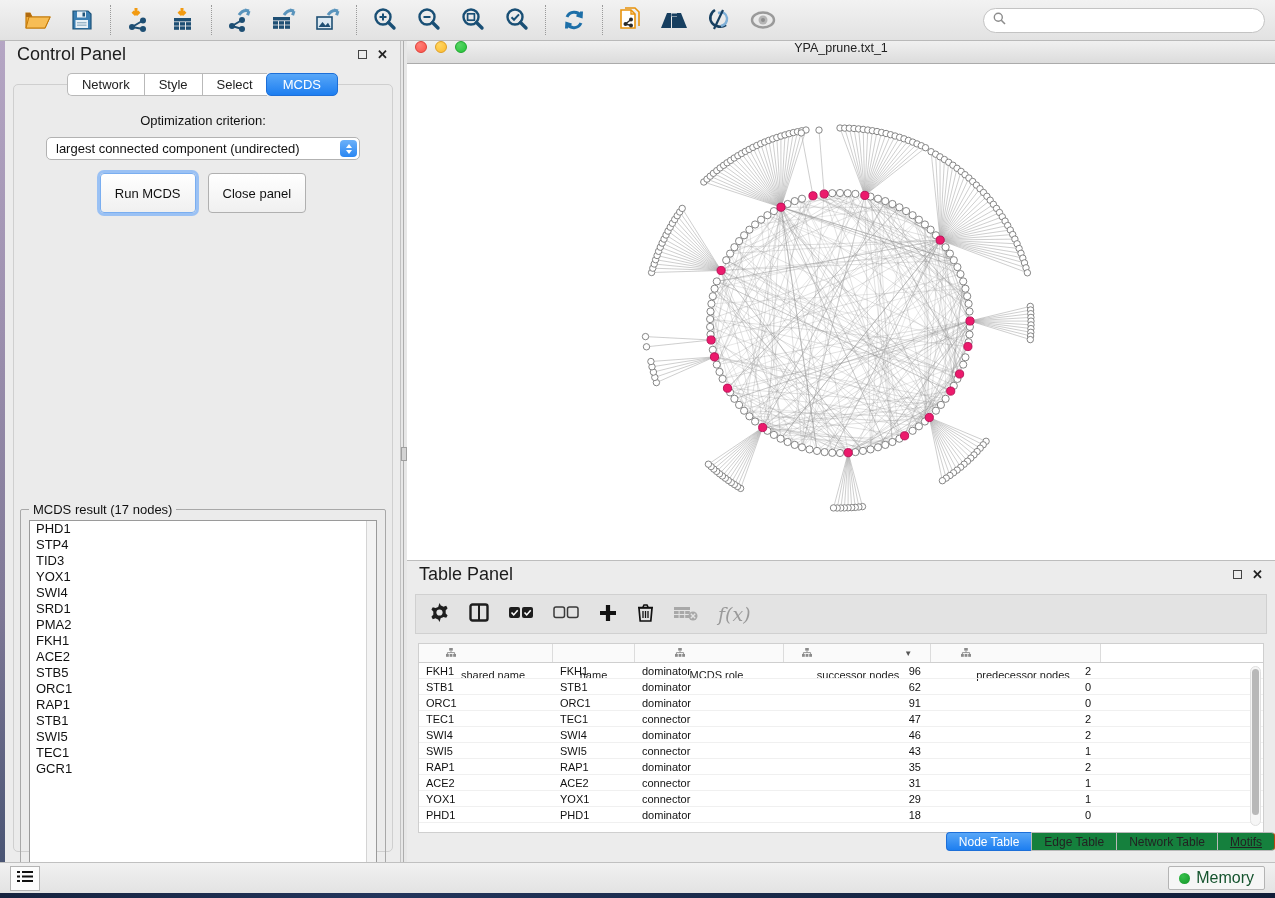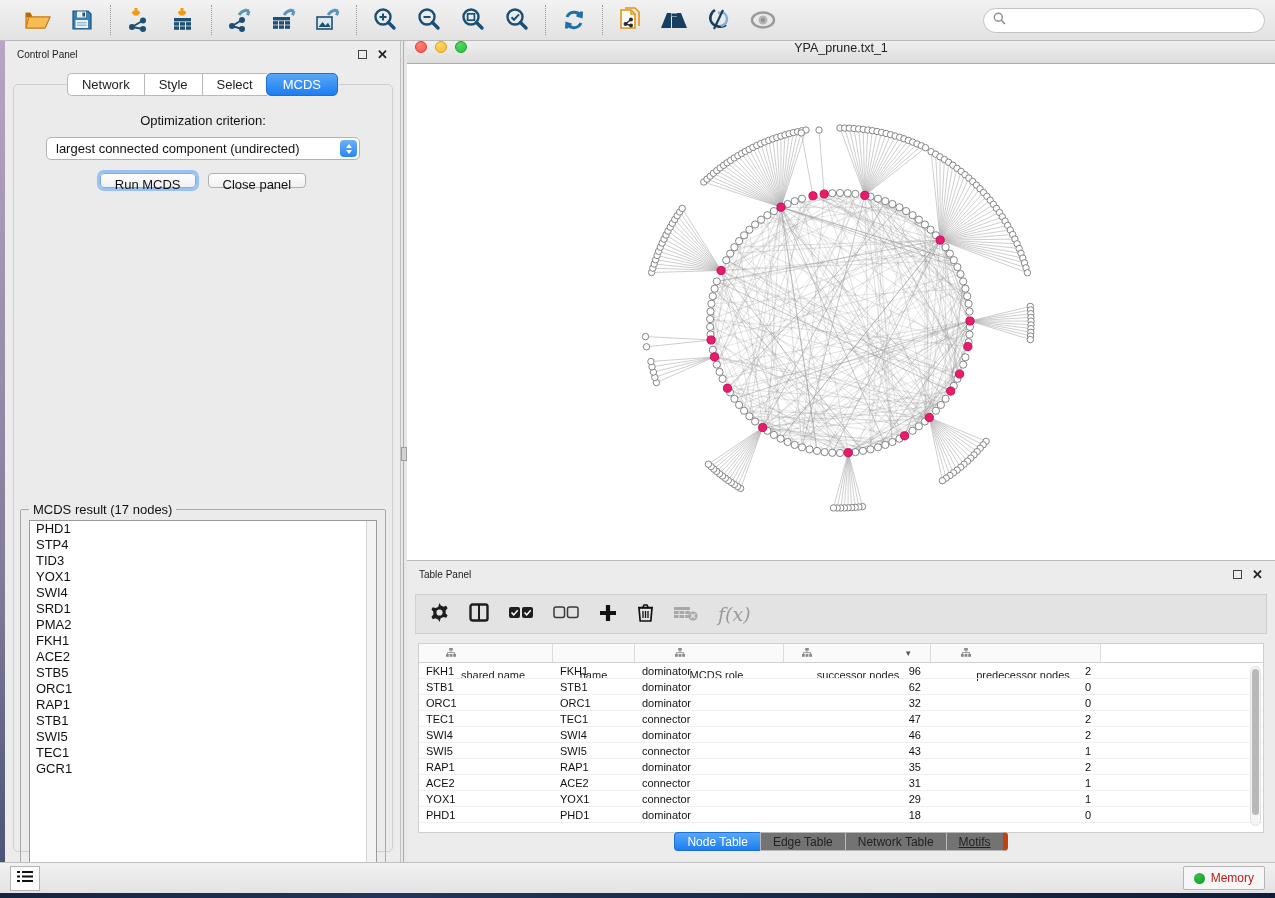--- a/index.html
+++ b/index.html
@@ -26,21 +26,21 @@
   .tb-search { margin-left:auto; width:282px; height:25px; background:#fff;
     border:1px solid #c3c3c3; border-radius:13px; display:flex; align-items:center;
     padding:0 9px; gap:5px; }
   .tb-search input { border:none; outline:none; flex:1; font-size:12px; background:transparent;
     font-family:"Liberation Sans",sans-serif; }
 
   
   .control-panel { position:absolute; left:5px; top:41px; width:396px; height:821px;
     background:#ececec; border-right:1px solid #c2c2c2; }
   .panel-header { height:26px; display:flex; align-items:center; padding:0 12px; }
-  .panel-title { font-size:10px; color:#1c1c1c; }
+  .panel-title { font-size:18px; color:#1c1c1c; }
   .panel-ctrls { margin-left:auto; display:flex; align-items:center; gap:10px; }
   .win-min { width:9px; height:9px; border:1.5px solid #444; display:inline-block; cursor:pointer; }
   .win-close { font-size:13px; font-weight:bold; color:#222; line-height:1; cursor:pointer; }
 
   .cp-tabs { position:absolute; left:0; top:32px; width:100%; display:flex; justify-content:center; z-index:2; }
   .cp-tab { font-size:13px; padding:3px 14px; background:#fff; border:1px solid #b9b9b9;
     border-right:none; color:#222; cursor:pointer; }
   .cp-tab:first-child { border-radius:5px 0 0 5px; }
   .cp-tab.sel { background:linear-gradient(#58a7f8,#1d7ef0); color:#fff; border:1px solid #1d6fd8;
     border-radius:5px; margin-left:-1px; padding:3px 16px; }
@@ -50,21 +50,21 @@
   .opt-select { margin:9px auto 0; width:314px; height:23px; background:#fff; border:1px solid #b2b2b2;
     border-radius:5px; display:flex; align-items:center; padding-left:9px; cursor:pointer; position:relative; }
   .opt-select .val { font-size:13px; color:#111; }
   .opt-stepper { position:absolute; right:2px; top:2px; width:17px; height:17px; border-radius:4px;
     background:linear-gradient(#6cb1f9,#2a86f2); display:flex; flex-direction:column;
     align-items:center; justify-content:center; gap:2px; }
   .opt-stepper i { width:0; height:0; border-left:3.5px solid transparent; border-right:3.5px solid transparent; }
   .opt-stepper .up { border-bottom:4px solid #fff; }
   .opt-stepper .dn { border-top:4px solid #fff; }
   .cp-buttons { display:flex; justify-content:center; gap:12px; margin-top:13px; }
-  .cp-btn { font-size:13px; font-family:"Liberation Sans",sans-serif; padding:3px 14px; height:15px;
+  .cp-btn { font-size:13px; font-family:"Liberation Sans",sans-serif; padding:3px 14px; height:40px;
     background:linear-gradient(#ffffff,#f0f0f0); border:1px solid #b0b0b0; border-radius:4px;
     color:#111; cursor:pointer; }
   .cp-btn.focused { box-shadow:0 0 0 3px rgba(100,165,250,.6); border-color:#7aaef0; }
 
   .groupbox { position:absolute; left:6px; top:424px; width:366px; height:368px;
     border:1px solid #a8a8a8; border-radius:2px; }
   .gb-legend { position:absolute; left:8px; top:-8px; background:#ebebeb; padding:0 4px;
     font-size:13px; color:#111; }
   .mcds-list { position:absolute; inset:8px 8px 8px 8px; top:10px; background:#fff;
     border:1px solid #9a9a9a; overflow:hidden; }
@@ -109,37 +109,37 @@
   .tbl-body { position:relative; }
   .tbl-row { display:flex; height:16px; border-bottom:1px solid #f0f0f0; cursor:default; }
   .td-cell { font-size:11px; color:#111; line-height:16px; white-space:nowrap; overflow:hidden; }
   .td-cell.left { text-align:left; padding-left:7px; }
   .td-cell.right { text-align:right; padding-right:10px; }
   .tbl-vscroll { position:absolute; right:2px; top:22px; width:11px; height:160px;
     background:#f6f6f6; border:1px solid #e0e0e0; border-radius:6px; }
   .tbl-vscroll .thumb { position:absolute; left:1px; right:1px; top:2px; height:146px;
     background:#b8b8b8; border-radius:5px; }
 
-  .tp-tabs { position:absolute; left:0; right:0; top:271px; display:flex; justify-content:center; }
-  .tp-tab { font-size:12px; padding:2px 12px; height:19px; background:#737373; border:1px solid #b9b9b9;
+  .tp-tabs { position:absolute; left:0; right:0; top:271px; display:flex; justify-content:flex-end; }
+  .tp-tab { font-size:12px; padding:2px 12px; height:19px; background:#15803d; border:1px solid #b9b9b9;
     border-right:none; color:#222; cursor:pointer; line-height:14px; }
   .tp-tab:first-child { border-radius:4px 0 0 4px; }
-  .tp-tab:last-child { border-right:5px solid #c2410c; border-radius:0 4px 4px 0;text-decoration:underline; }
+  .tp-tab:last-child { border-right:1px solid #c2410c; border-radius:0 4px 4px 0;text-decoration:underline; }
   .tp-tab.sel { background:linear-gradient(#58a7f8,#1d7ef0); color:#fff; border-color:#1d6fd8; }
 
   
   .status-bar { position:absolute; left:0; top:862px; width:1275px; height:31px;
     background:linear-gradient(#f1f1f1,#e3e3e3); border-top:1px solid #c0c0c0;
     display:flex; align-items:center; padding:0 10px; }
   .list-btn { width:30px; height:25px; background:#fcfcfc; border:1px solid #b4b4b4;
     display:flex; align-items:center; justify-content:center; cursor:pointer; }
   .memory-btn { margin-left:auto; height:24px; background:#f6f6f6; border:1px solid #b4b4b4;
     border-radius:2px; display:flex; align-items:center; gap:6px; padding:0 10px; cursor:pointer; }
   .mem-dot { width:11px; height:11px; border-radius:50%; background:radial-gradient(circle at 35% 30%, #35c04a, #149428); }
-  .memory-btn span { font-size:12px; color:#b91c1c; }
+  .memory-btn span { font-size:16px; color:#14532d; }
 </style>
 </head>
 <body>
 
 <div class="screen">
 
   <div class="toolbar">
     <div class="tb-group">
       <button class="tb-btn" title="">
         <span>
@@ -1264,21 +1264,21 @@
             <div class="td-cell left" style="width: 134px;">STB1</div>
             <div class="td-cell left" style="width: 82px;">STB1</div>
             <div class="td-cell left" style="width: 149px;">dominator</div>
             <div class="td-cell right" style="width: 147px;">62</div>
             <div class="td-cell right" style="width: 170px;">0</div>
           </div>
           <div class="tbl-row">
             <div class="td-cell left" style="width: 134px;">ORC1</div>
             <div class="td-cell left" style="width: 82px;">ORC1</div>
             <div class="td-cell left" style="width: 149px;">dominator</div>
-            <div class="td-cell right" style="width: 147px;">32</div>
+            <div class="td-cell right" style="width: 147px;">91</div>
             <div class="td-cell right" style="width: 170px;">0</div>
           </div>
           <div class="tbl-row">
             <div class="td-cell left" style="width: 134px;">TEC1</div>
             <div class="td-cell left" style="width: 82px;">TEC1</div>
             <div class="td-cell left" style="width: 149px;">connector</div>
             <div class="td-cell right" style="width: 147px;">47</div>
             <div class="td-cell right" style="width: 170px;">2</div>
           </div>
           <div class="tbl-row">

